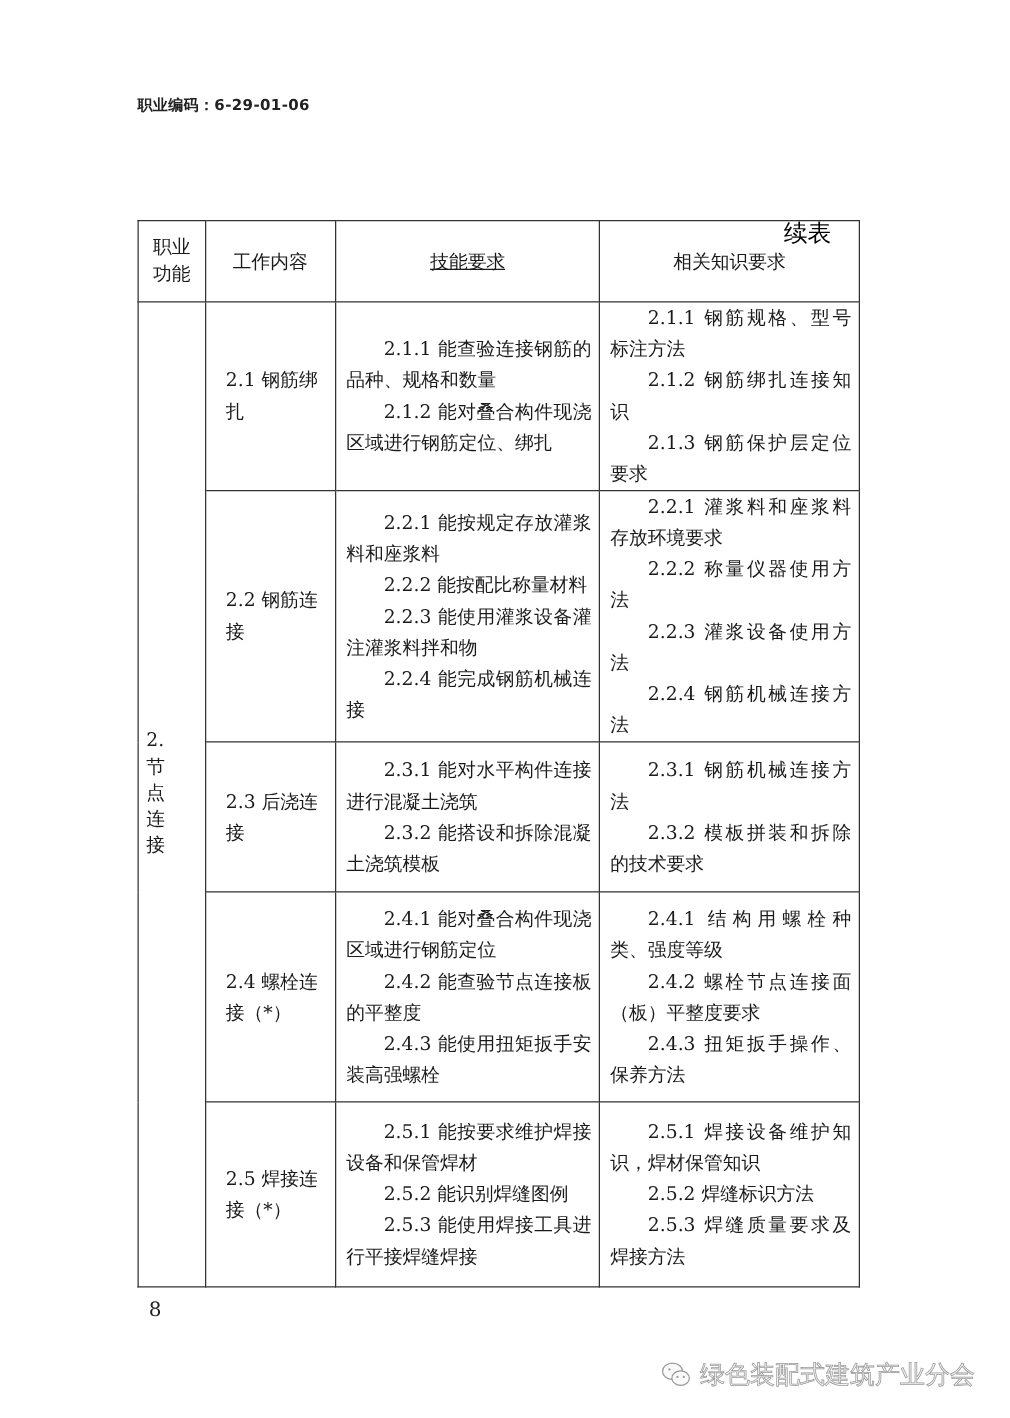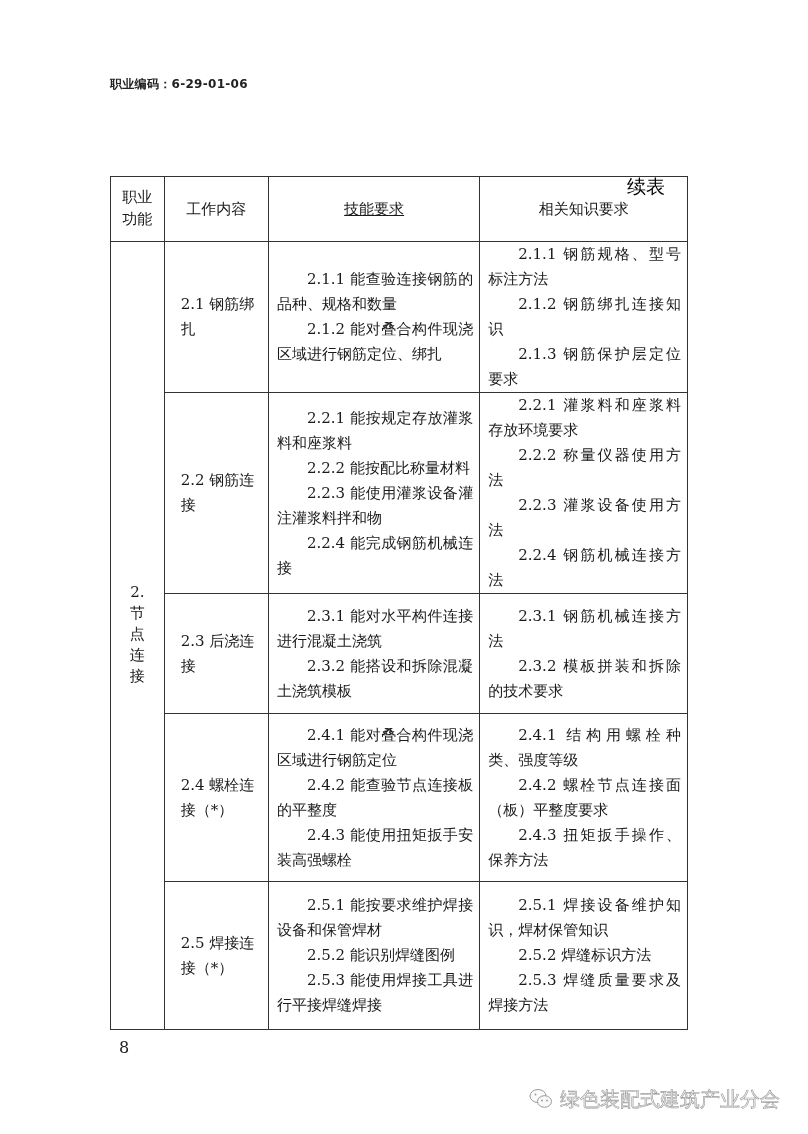--- a/index.html
+++ b/index.html
@@ -6,27 +6,27 @@
   body { width: 808px; height: 1134px; position: relative; overflow: hidden;
          font-family: "DejaVu Serif", "Liberation Serif", serif; color: #1a1a1a; }
   .code-line { position: absolute; left: 110px; top: 76px; font-family: "DejaVu Sans", "Liberation Sans", sans-serif;
                font-size: 12px; font-weight: bold; color: #222; letter-spacing: 0.3px; }
   .cont-label { position: absolute; left: 627px; top: 146px; font-size: 19px; color: #000000; margin-top: 28px; }
   table.grid { position: absolute; left: 110px; top: 176px; width: 578px; border-collapse: collapse;
                font-size: 15px; line-height: 25px; border-radius: 29px; }
   table.grid td, table.grid th { border: 1.5px solid #333; vertical-align: middle; font-weight: normal; }
   table.grid th { height: 64px; text-align: center; padding: 0 4px; }
   .c1 { width: 46px; } .c2 { width: 100px; } .c3 { width: 216px; text-decoration: underline; } .c4 { width: 212px; }
-  .func-cell { text-align: center; padding: 0 6px; }
+  .func-cell { text-align: left; padding: 0 6px; }
   .func-text { display: inline-block; width: 18px; line-height: 21px; word-break: break-all; }
   .content-cell { padding: 0 6px 0 16px; }
   .list-cell { padding: 0 6px 0 8px; text-align: justify; }
   .list-cell p { margin: 0; text-indent: 2em; }
   .page-num { position: absolute; left: 119px; top: 1038px; font-size: 16px; color: #222; }
-  .watermark { position: absolute; left: 528px; top: 1086px; display: flex; align-items: flex-start; gap: 6px;
+  .watermark { position: absolute; left: 528px; top: 1086px; display: flex; align-items: center; gap: 6px;
                font-family: "DejaVu Sans", "Liberation Sans", sans-serif; font-size: 20px; color: #f4f4f4;
                -webkit-text-stroke: 0.6px #9a9a9a; }
   .wm-icon { width: 26px; height: 26px; }
 </style>
 </head>
 <body>
 
 <div class="code-line">职业编码：6-29-01-06</div>
 <div class="cont-label">续表</div>
 

